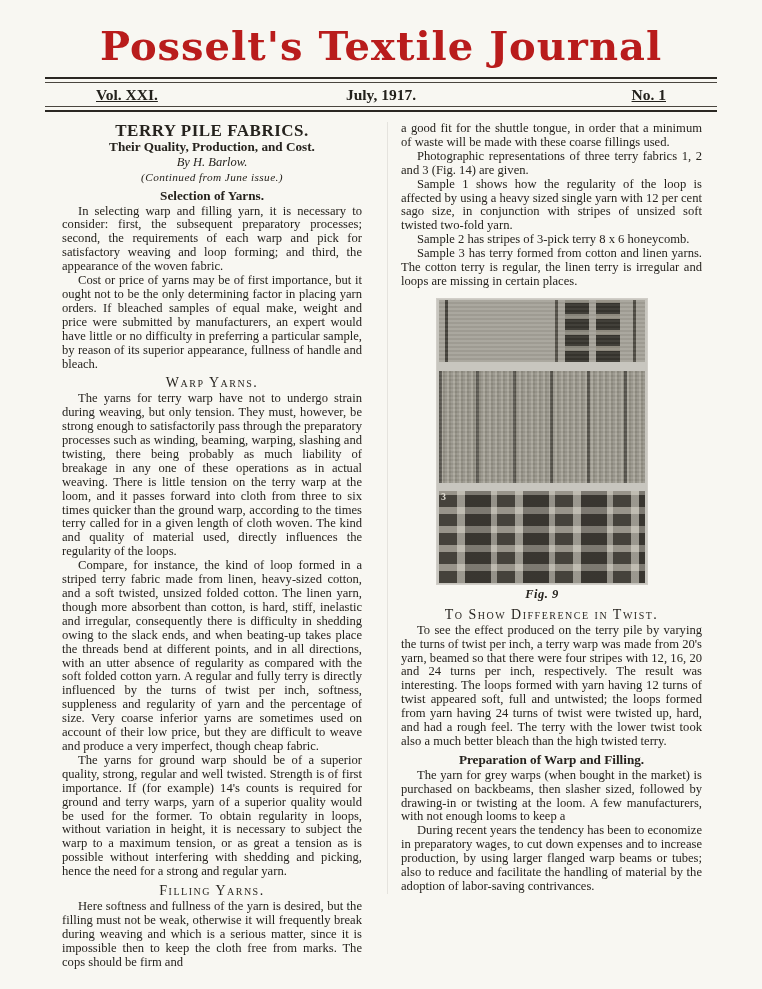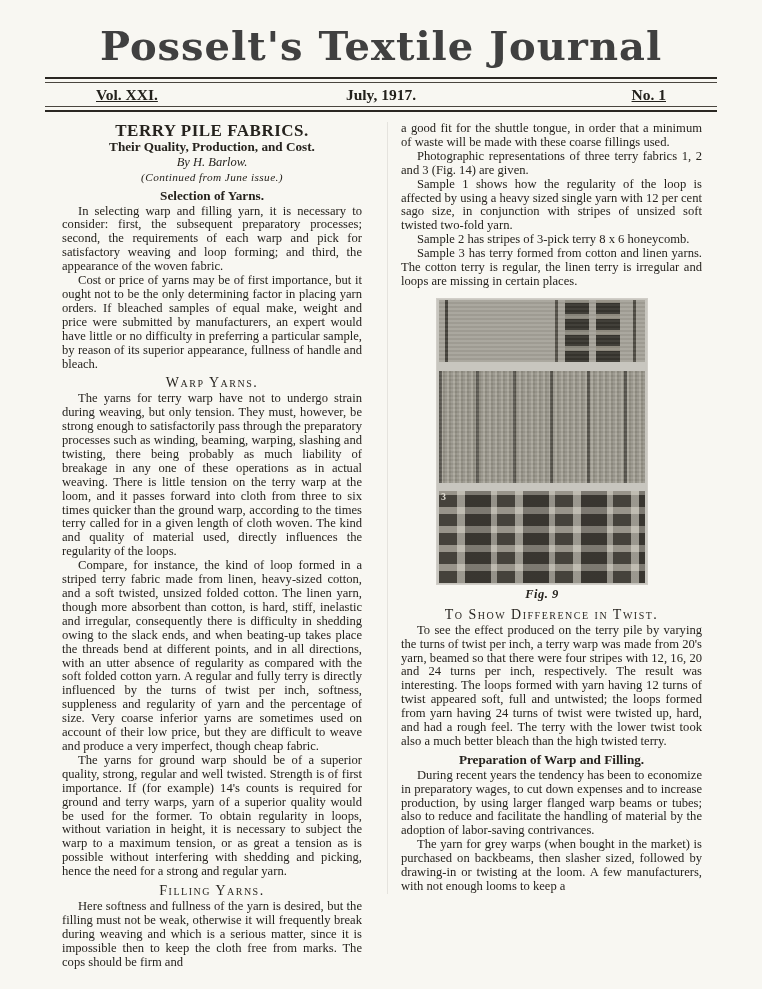--- a/index.html
+++ b/index.html
@@ -9,21 +9,21 @@
     font-family:"Liberation Serif", serif;
     -webkit-font-smoothing:antialiased;
   }
   .page{width:762px;height:989px;position:relative;}
 
   
   .masthead{padding-top:24px;text-align:center;}
   .masthead-title{
     font-family:"DejaVu Serif", serif;
     font-weight:bold;font-size:40px;letter-spacing:1px;
-    color:#404040;line-height:1.1;
+    color:#b91c1c;line-height:1.1;
   }
   .rule-wrap{margin:0 45px;}
   .rule-a{margin-top:9px;height:3px;border-top:2px solid #2b2823;border-bottom:1px solid #4a463f;}
   .rule-b{height:3px;border-top:1px solid #4a463f;border-bottom:2px solid #2b2823;}
   .volrow{
     display:flex;justify-content:space-between;align-items:baseline;
     margin:0 45px;padding:3px 6px 2px 6px;
     font-weight:bold;font-size:15.5px;color:#23211c;text-decoration:underline;
   }
   .volrow .center{position:absolute;left:0;right:0;text-align:center;}
@@ -152,18 +152,18 @@
             <span class="s3label">3</span>
           </div>
         </div>
         <figcaption>Fig. 9</figcaption>
       </figure>
 
       <div class="h-sc">To Show Difference in Twist.</div>
       <p>To see the effect produced on the terry pile by varying the turns of twist per inch, a terry warp was made from 20's yarn, beamed so that there were four stripes with 12, 16, 20 and 24 turns per inch, respectively. The result was interesting. The loops formed with yarn having 12 turns of twist appeared soft, full and untwisted; the loops formed from yarn having 24 turns of twist were twisted up, hard, and had a rough feel. The terry with the lower twist took also a much better bleach than the high twisted terry.</p>
 
       <div class="h-bold">Preparation of Warp and Filling.</div>
+      <p>The yarn for grey warps (when bought in the market) is purchased on backbeams, then slasher sized, followed by drawing-in or twisting at the loom. A few manufacturers, with not enough looms to keep a</p>
       <p>During recent years the tendency has been to economize in preparatory wages, to cut down expenses and to increase production, by using larger flanged warp beams or tubes; also to reduce and facilitate the handling of material by the adoption of labor-saving contrivances.</p>
-      <p>The yarn for grey warps (when bought in the market) is purchased on backbeams, then slasher sized, followed by drawing-in or twisting at the loom. A few manufacturers, with not enough looms to keep a</p>
     </div>
 
   </div>
 </div>
 
 </body></html>

